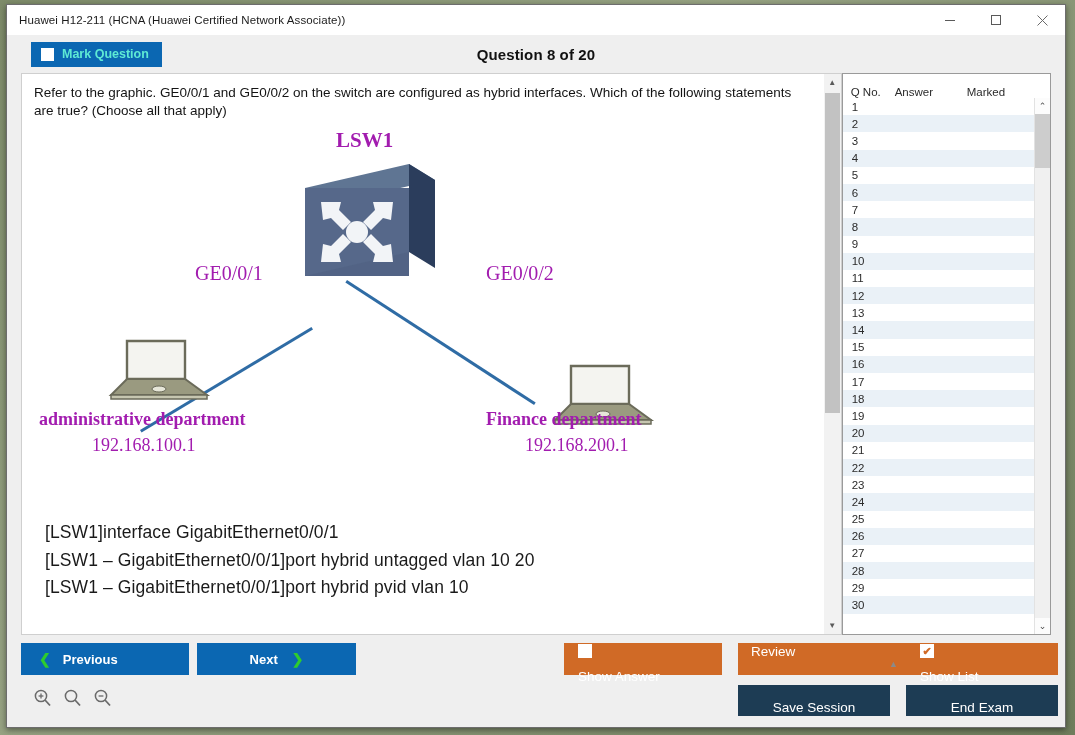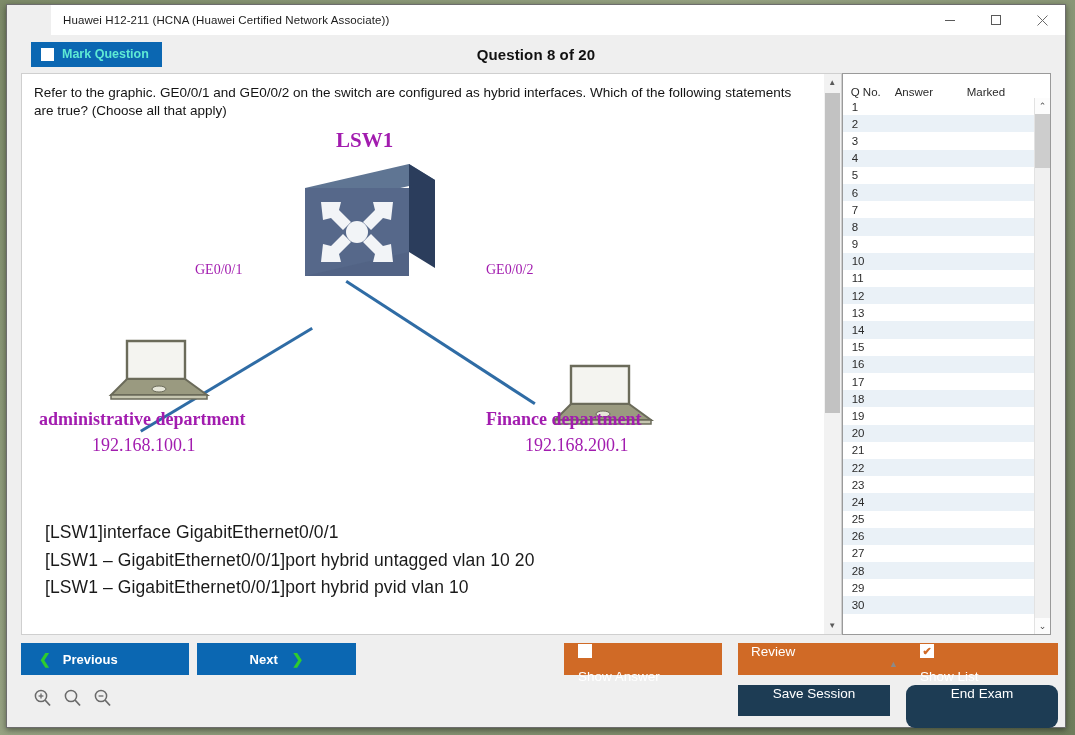--- a/index.html
+++ b/index.html
@@ -1,21 +1,21 @@
 <!DOCTYPE html>
 <html><head>
 <meta charset="utf-8">
 <style>
   html,body{margin:0;padding:0;background:#5b6b4a;}
   body{width:1075px;height:735px;overflow:hidden;font-family:"Liberation Sans",sans-serif;}
   .desk{position:absolute;inset:0;background:linear-gradient(135deg,#7d8b69 0%,#97a383 40%,#6f7d5c 100%);}
   .window{position:absolute;left:6px;top:4px;width:1058px;height:722px;background:#efefef;
           border:1px solid #6d6d6d;box-shadow:0 2px 6px rgba(0,0,0,.45);display:flex;flex-direction:column;}
   
-  .titlebar{height:30px;background:#ffffff;display:flex;align-items:center;flex:0 0 auto;margin-left:44px;}
+  .titlebar{height:30px;background:#ffffff;display:flex;align-items:center;flex:0 0 auto;}
   .titletext{font-size:11.5px;color:#1b1b1b;padding-left:12px;white-space:nowrap;letter-spacing:.1px;}
   .wbtns{margin-left:auto;display:flex;height:30px;}
   .wbtn{width:46px;height:30px;display:flex;align-items:center;justify-content:center;color:#5a5a5a;font-size:13px;}
   .wbtn svg{display:block;}
   
   .topbar{height:38px;background:#efefef;display:flex;align-items:center;position:relative;flex:0 0 auto;}
   .markbtn{margin-left:24px;height:25px;background:#0b67b2;color:#5eead4;font-size:12.5px;font-weight:bold;
            display:flex;align-items:center;gap:8px;padding:0 13px 0 10px;border:0;cursor:pointer;}
   .chk{width:13px;height:13px;background:#fff;display:inline-block;position:relative;flex:0 0 auto;}
   .qtitle{position:absolute;left:0;right:0;text-align:center;font-size:15px;font-weight:bold;color:#111;
@@ -45,31 +45,31 @@
   .lrow .c1{padding-left:9px;}
   .lbar{width:15px;background:#fcfcfc;border-left:1px solid #e2e2e2;display:flex;flex-direction:column;align-items:center;flex:0 0 auto;}
   .lbar .arw{height:16px;width:15px;display:flex;align-items:center;justify-content:center;color:#4a4a4a;font-size:9px;}
   .lbar .track{flex:1 1 auto;width:15px;position:relative;background:#f0f0f0;}
   .lbar .thumb{position:absolute;left:0;top:0;width:15px;height:54px;background:#cdcdcd;}
   
   .footer{flex:0 0 auto;height:92px;background:#efefef;position:relative;}
   .btn{border:0;cursor:pointer;font-family:"Liberation Sans",sans-serif;color:#fff;position:absolute;}
   .blue{background:#0b67b2;font-size:13px;font-weight:bold;display:flex;align-items:center;}
   .orange{background:#d06a26;font-size:13.5px;display:flex;align-items:flex-start;flex-direction:column;}
-  .navy{background:#1d3c54;font-size:13.5px;display:flex;align-items:flex-start;justify-content:center;}
+  .navy{background:#1d3c54;font-size:13.5px;display:flex;align-items:flex-end;justify-content:center;}
   .chev{color:#2ecc2e;font-size:14px;font-weight:bold;}
   .zoomrow{position:absolute;left:26px;top:53px;display:flex;gap:11px;color:#6a6a6a;}
   .zoomrow svg{display:block;}
   .upcaret{margin-left:auto;margin-right:10px;color:#8a8a8a;font-size:9px;}
   .chkw{width:14px;height:14px;background:#fff;display:flex;align-items:center;justify-content:center;
         color:#d06a26;font-size:11px;font-weight:bold;flex:0 0 auto;}
   
   .lbl{position:absolute;font-family:"Liberation Serif",serif;color:#a21caf;white-space:nowrap;}
   .swname{font-size:21px;font-weight:bold;}
-  .port{font-size:14px;}
+  .port{font-size:20px;}
   .dept{font-size:18px;font-weight:bold;}
   .ip{font-size:18px;}
   .link{position:absolute;background:#2f6ca5;height:3px;transform-origin:0 0;}
 </style>
 </head>
 <body>
 
 <div class="desk">
 <div class="window">
 
@@ -384,19 +384,19 @@
       <span class="chkw">
         <span>✔</span>
       </span>
       <span>Show List</span>
     </button>
 
     <button class="btn navy" style="left:731px;top:50px;width:152px;height:31px;">
       <span>Save Session</span>
     </button>
 
-    <button class="btn navy" style="left:899px;top:50px;width:152px;height:43px;border-radius:9px;">
+    <button class="btn navy" style="left:899px;top:50px;width:152px;height:31px;">
       <span>End Exam</span>
     </button>
   </div>
 
 </div>
 </div>
 
 </body></html>

